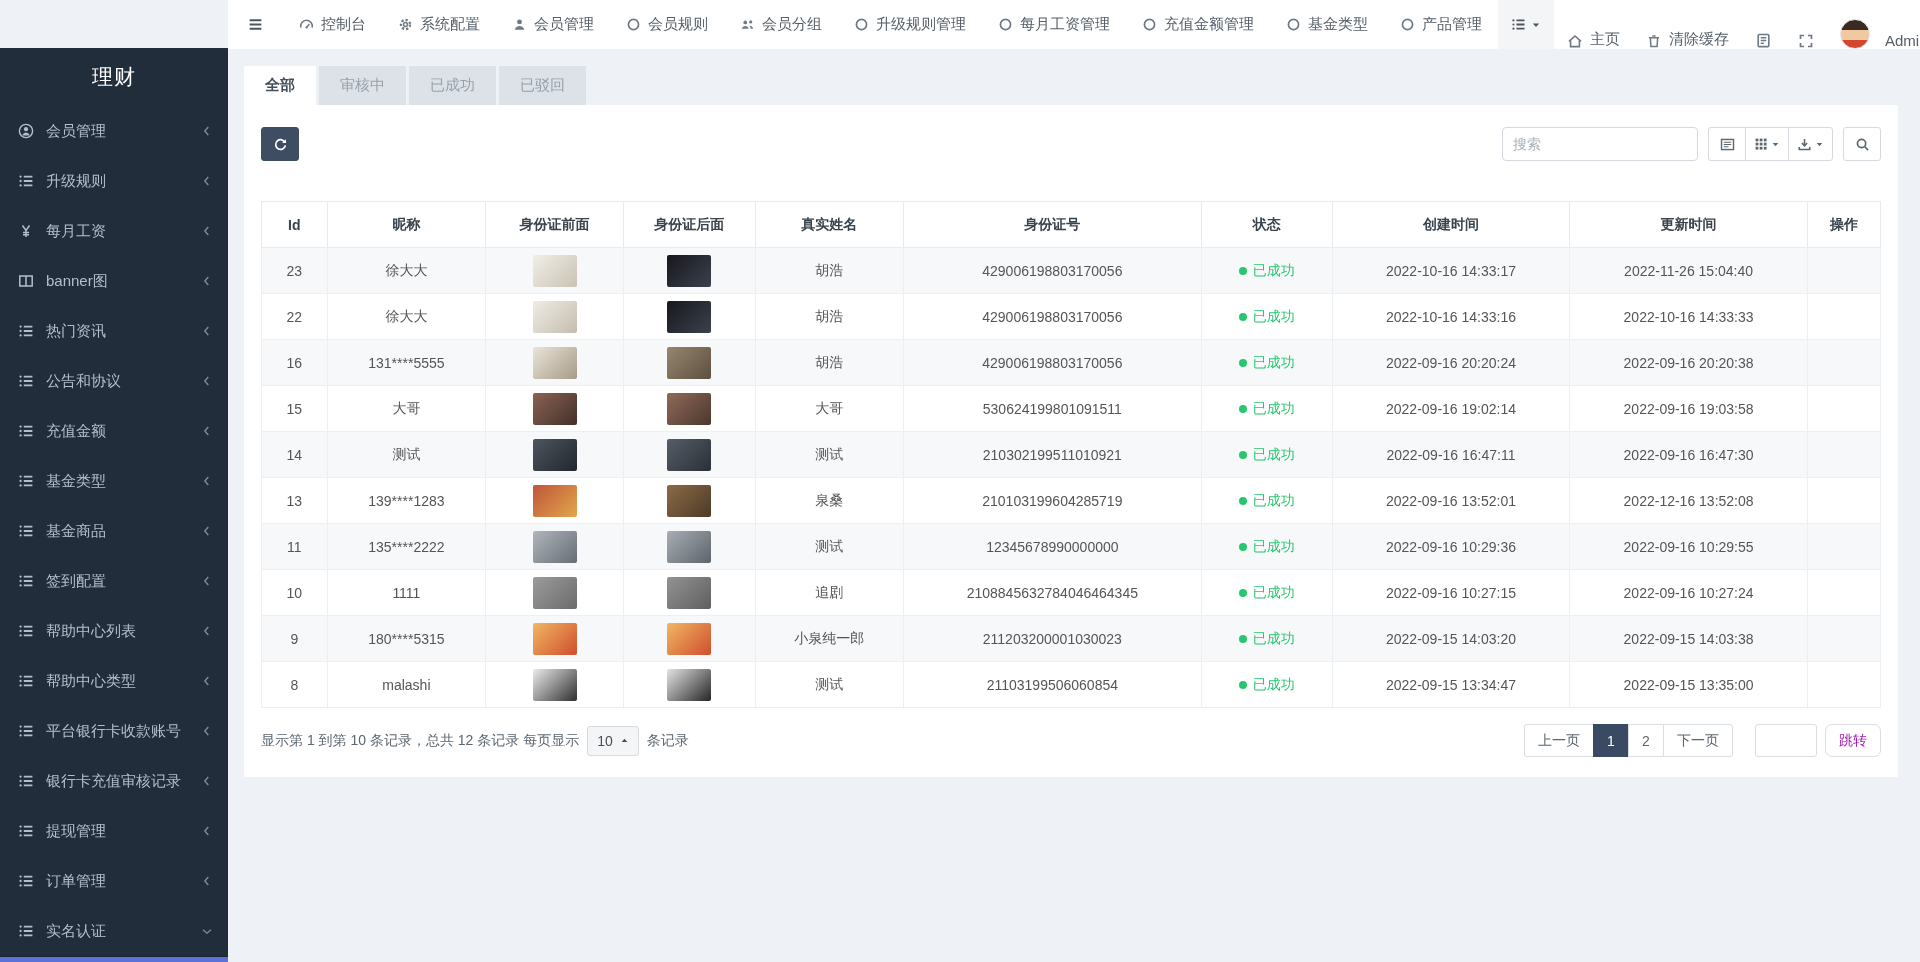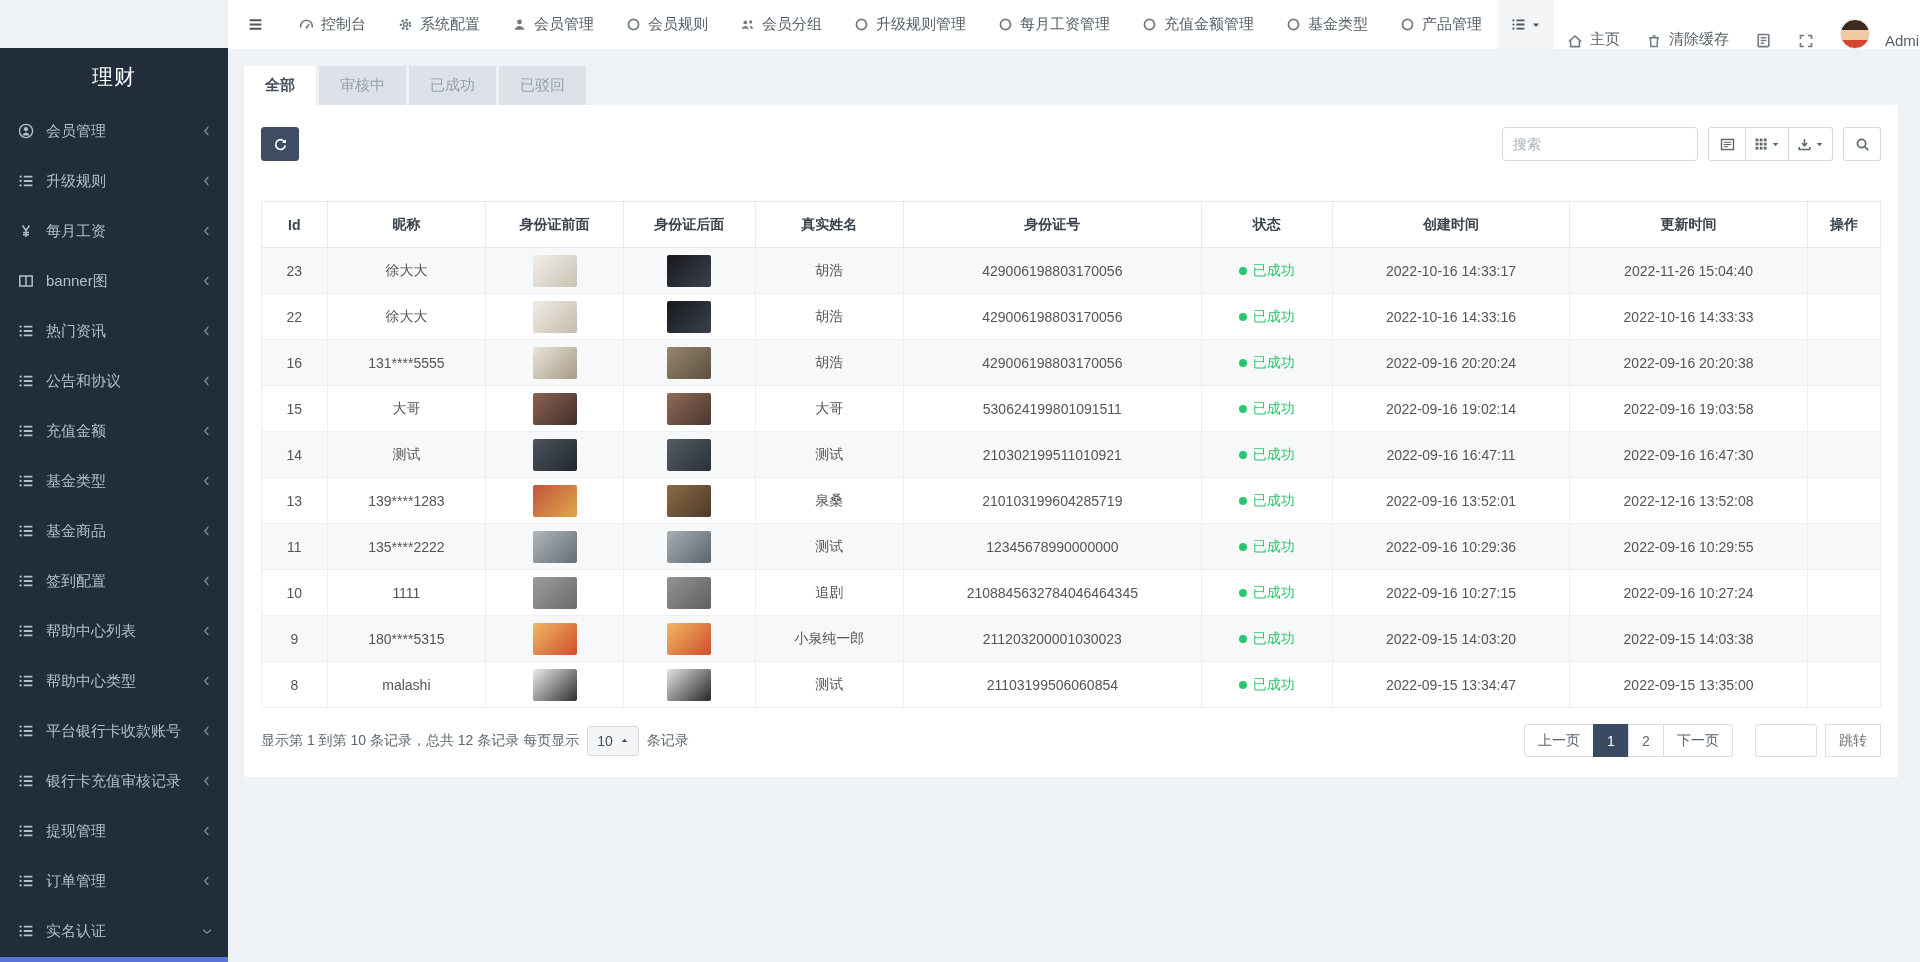--- a/index.html
+++ b/index.html
@@ -64,21 +64,21 @@
 
   
   .table-footer { display:flex; align-items:center; margin-top:16px; color:#5c6770; font-size:14px; }
   .page-size { display:inline-flex; align-items:center; gap:7px; height:30px; padding:0 9px; border:1px solid #d5dae0; background:#f4f5f7; border-radius:3px; margin:0 8px; cursor:pointer; color:#454f59; }
   .pagination { margin-left:auto; display:flex; }
   .page-btn { min-width:36px; height:33px; padding:0 13px; border:1px solid #d9dee3; background:#fff; color:#5a6673; display:flex; align-items:center; justify-content:center; margin-left:-1px; cursor:pointer; font-size:14px; }
   .pagination .page-btn:first-child { border-radius:3px 0 0 3px; margin-left:0; }
   .pagination .page-btn:last-child { border-radius:0 3px 3px 0; }
   .page-btn.active { background:#3b4a63; border-color:#3b4a63; color:#fff; }
   .jump-input { width:62px; height:33px; border:1px solid #d9dee3; border-radius:3px; margin-left:22px; outline:none; padding:0 8px; font-family:inherit; }
-  .jump-btn { height:33px; padding:0 13px; border:1px solid #d9dee3; border-radius:0; background:#fff; color:#737373; margin-left:8px; display:flex; align-items:center; cursor:pointer; font-size:14px; }
+  .jump-btn { height:33px; padding:0 13px; border:1px solid #d9dee3; border-radius:7px; background:#fff; color:#a21caf; margin-left:8px; display:flex; align-items:center; cursor:pointer; font-size:14px; }
 </style>
 </head>
 <body>
 
 <aside class="sidebar">
   <div class="sidebar-title">理财</div>
   <nav id="sidebar-menu">
       <div class="menu-item">
         <svg viewBox="0 0 16 16" width="16" height="16" style="flex-shrink:0">
           <circle cx="8" cy="8" r="6.6" fill="none" stroke="currentColor" stroke-width="1.4"></circle>

